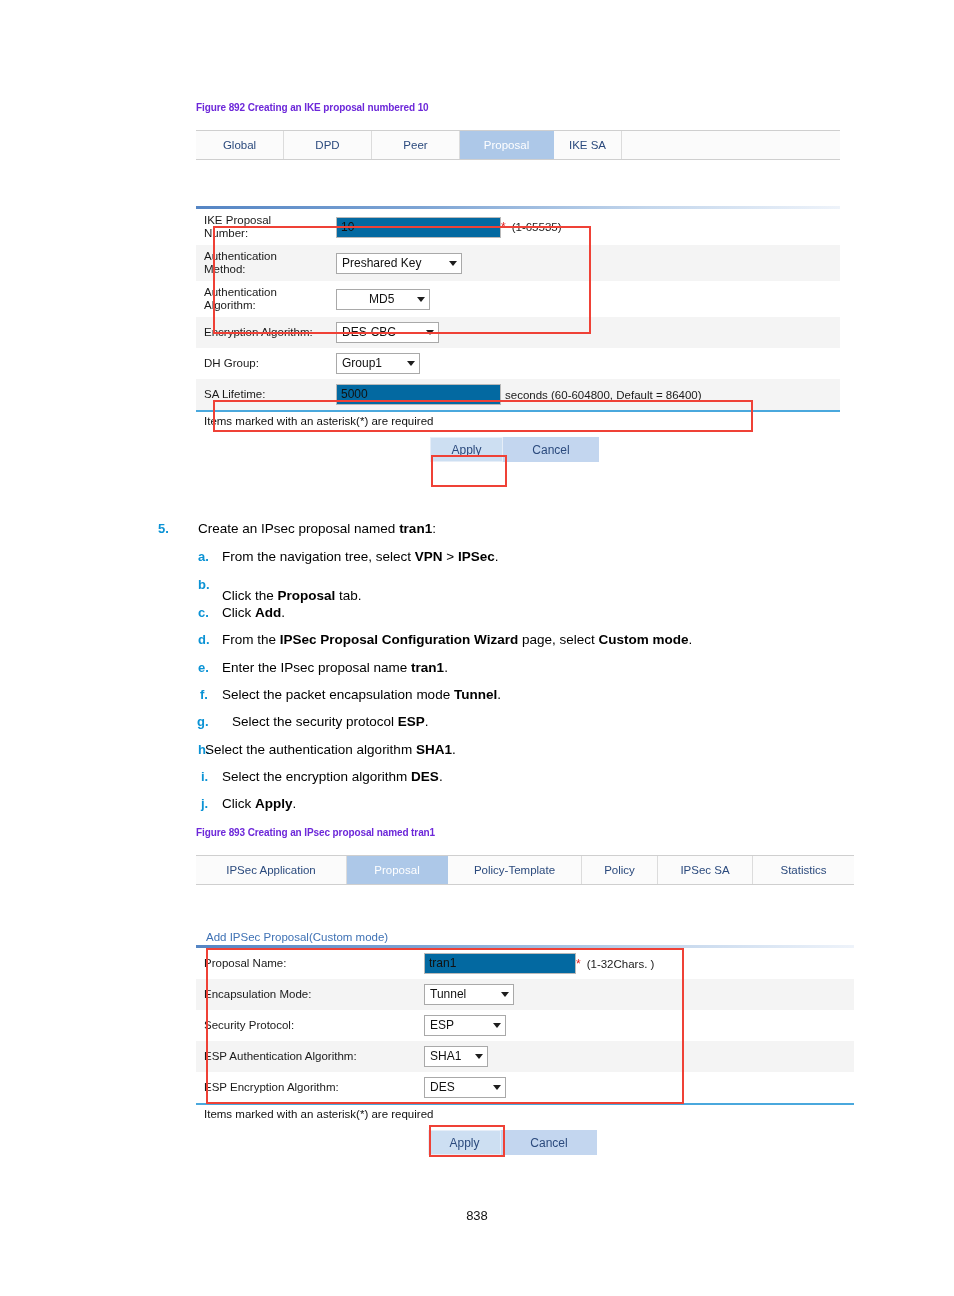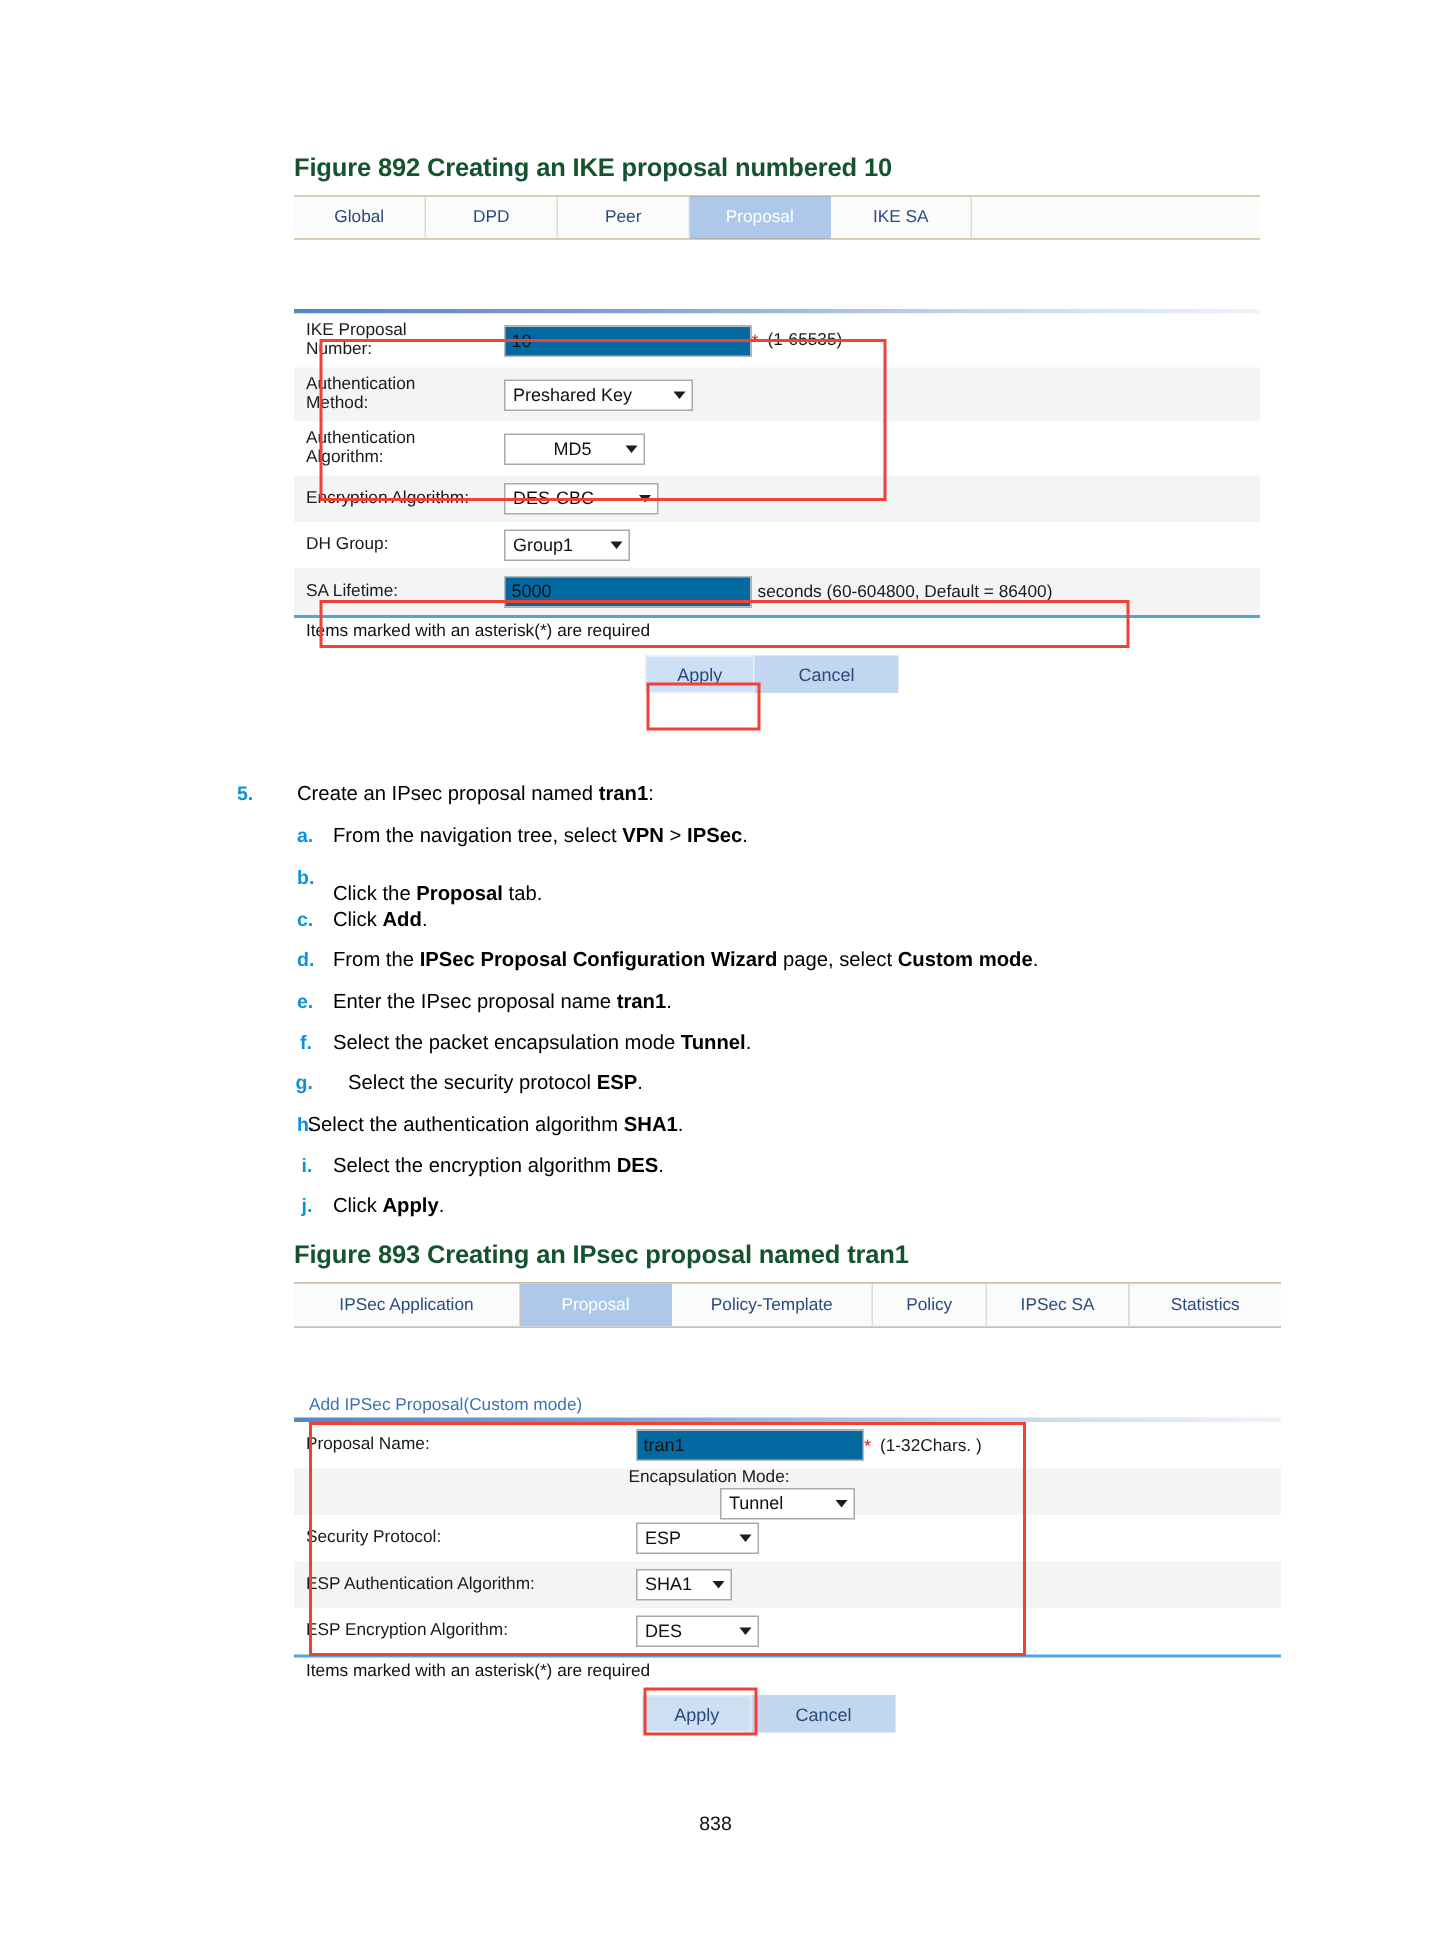--- a/index.html
+++ b/index.html
@@ -13,23 +13,23 @@
     position: relative;
     font-family: "Liberation Sans", sans-serif;
     color: #000000;
     overflow: hidden;
   }
 
   
   .fig-caption {
     position: absolute;
     left: 196px;
-    font-size: 17px;
+    font-size: 10px;
     font-weight: bold;
-    color: #14532d;
+    color: #6d28d9;
     letter-spacing: -0.1px;
     white-space: nowrap;
   }
 
   
   .shot {
     position: absolute;
     left: 196px;
     background: #ffffff;
   }
@@ -239,21 +239,21 @@
     </div>
     <div class="tab" style="width:88px;">
       <span>DPD</span>
     </div>
     <div class="tab" style="width:88px;">
       <span>Peer</span>
     </div>
     <div class="tab active" style="width:94px;">
       <span>Proposal</span>
     </div>
-    <div class="tab" style="width:94px;">
+    <div class="tab" style="width:68px;">
       <span>IKE SA</span>
     </div>
     <div class="tab filler"></div>
   </div>
 
   <div style="height:46px;"></div>
 
   <div class="sect-rule"></div>
 
   <div class="frow odd" style="height:36px;">
@@ -399,21 +399,21 @@
 
   <div class="frow odd" style="height:31px;">
     <div class="flabel" style="width:228px;">Proposal Name:</div>
     <div class="fctl">
       <div class="tinput" style="width:152px;">tran1</div>
       <span class="req-star">*</span>
       <span class="hint">(1-32Chars. )</span>
     </div>
   </div>
 
-  <div class="frow even" style="height:31px;flex-direction:column;">
+  <div class="frow even" style="height:31px;">
     <div class="flabel" style="width:228px;">Encapsulation Mode:</div>
     <div class="fctl">
       <div class="tsel" style="width:90px;">
         <span>Tunnel</span>
         <span class="caret"></span>
       </div>
     </div>
   </div>
 
   <div class="frow odd" style="height:31px;">

